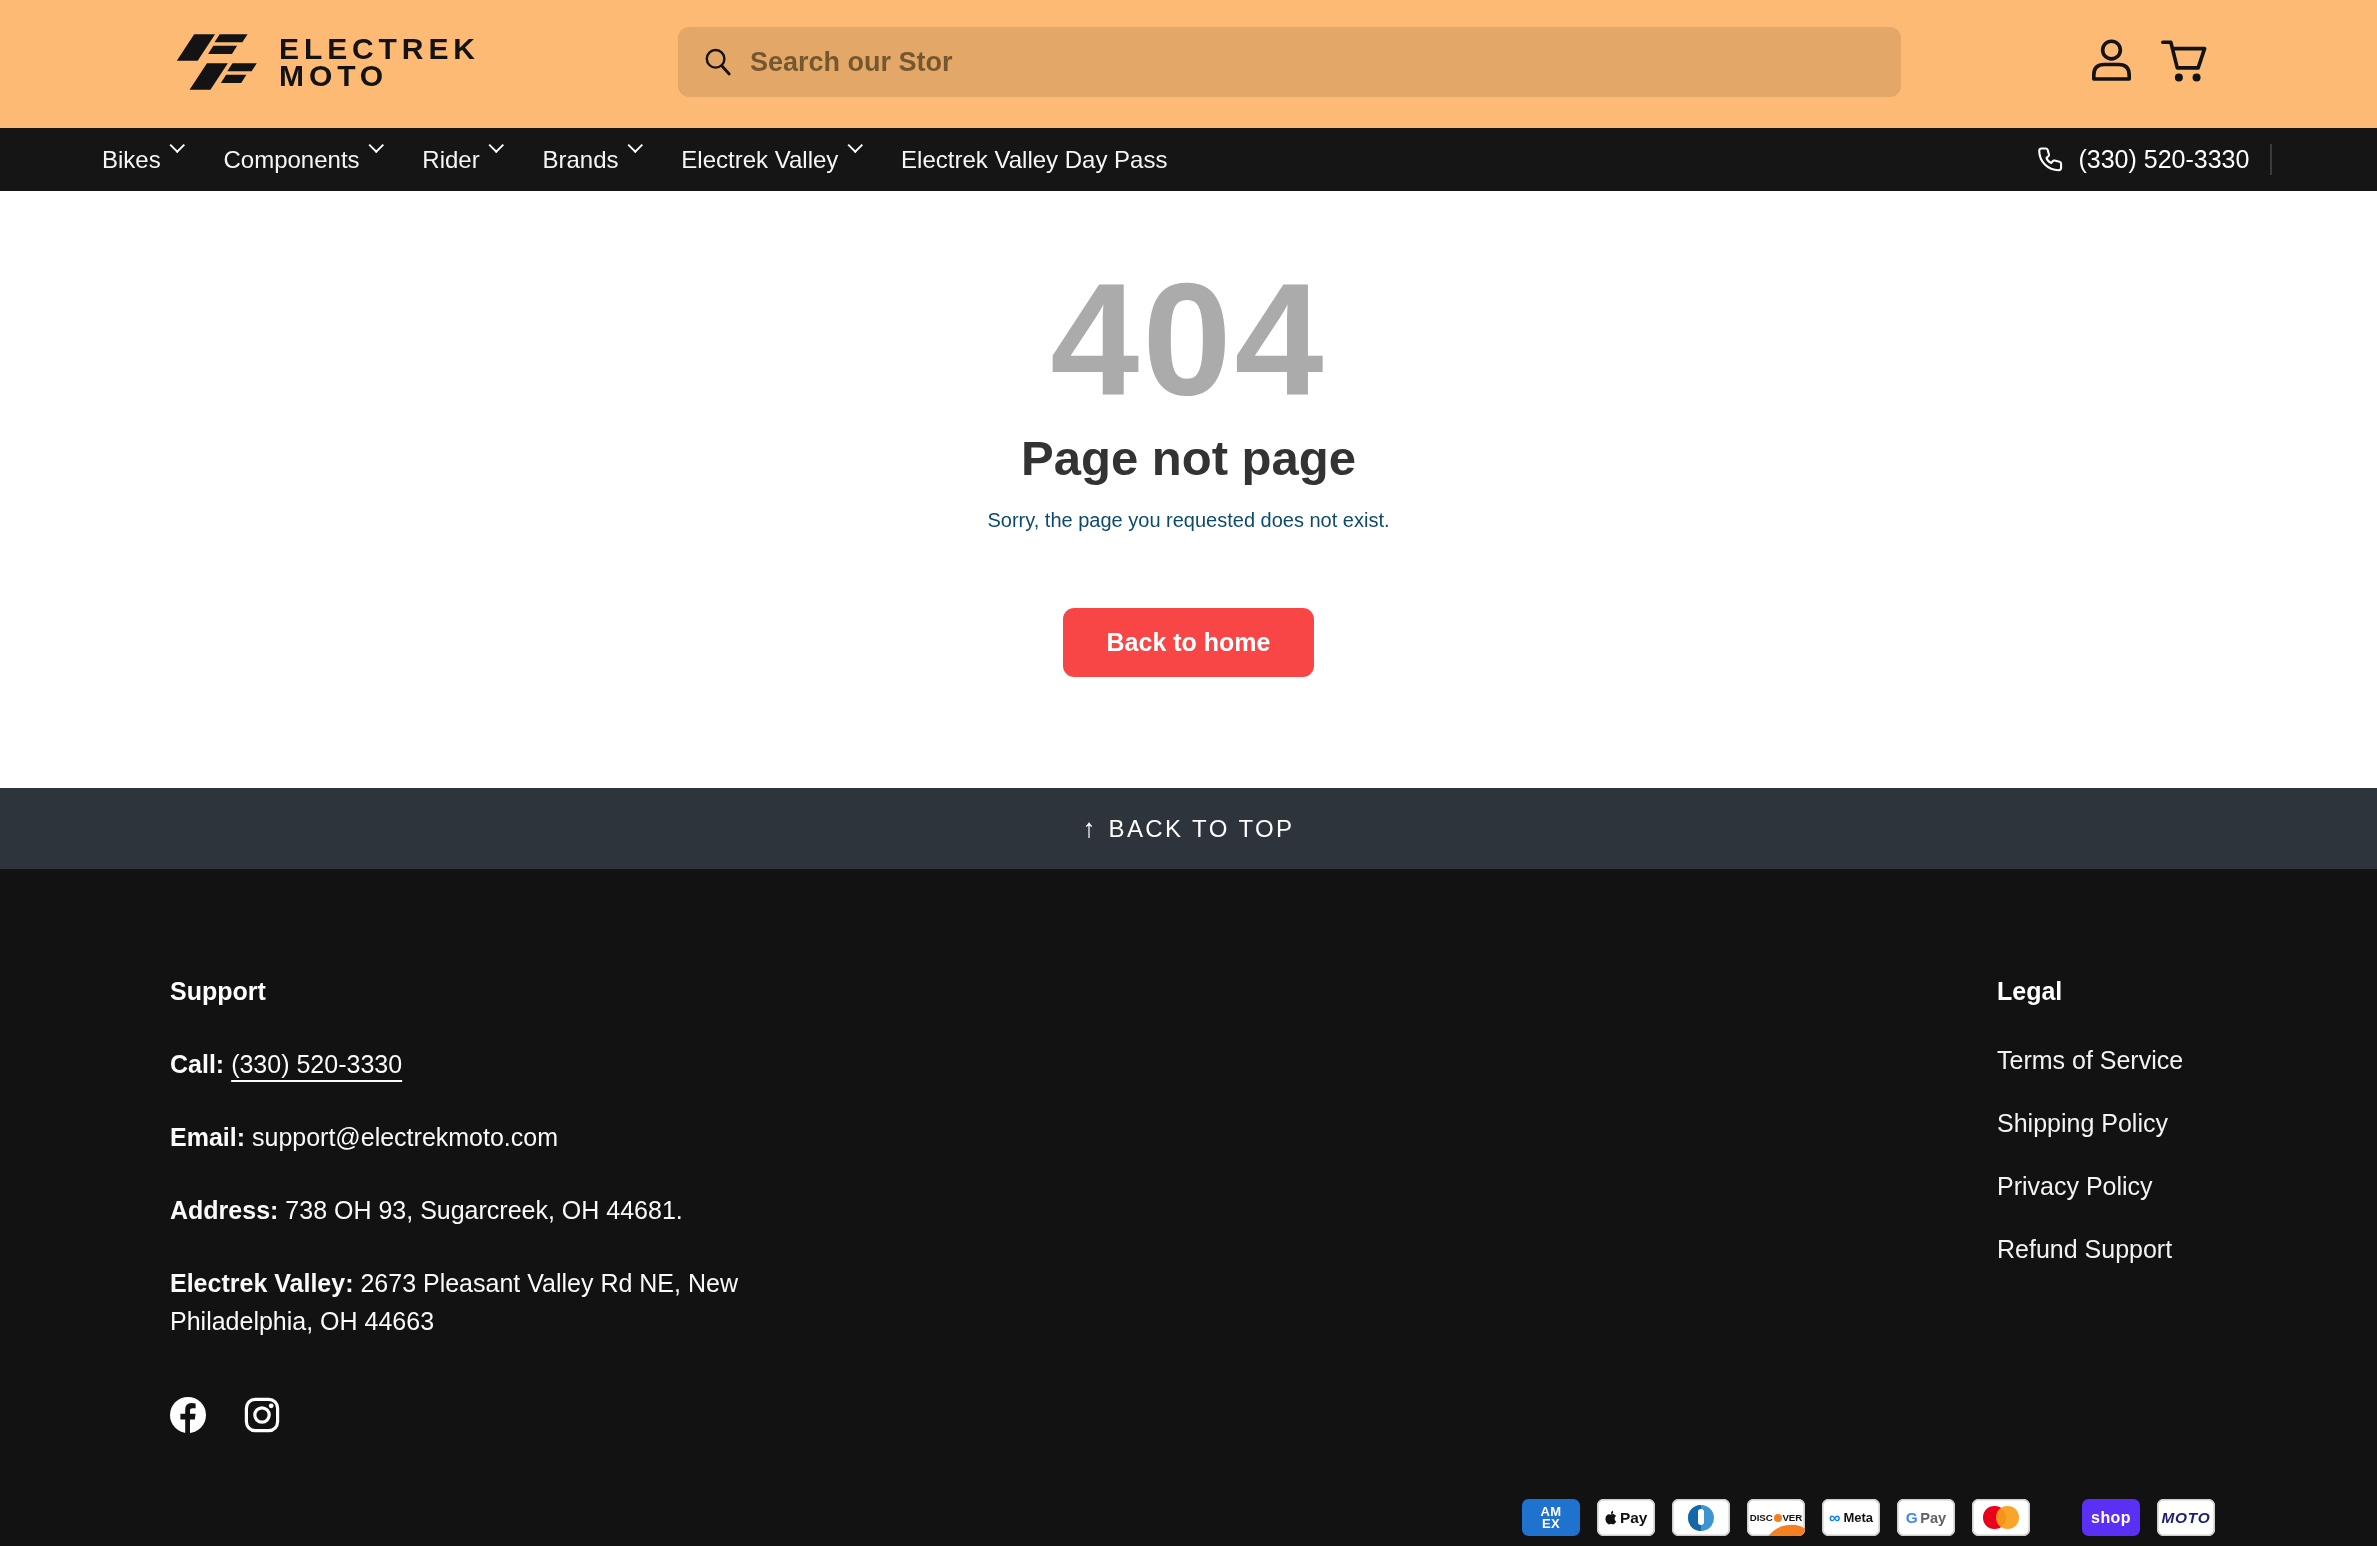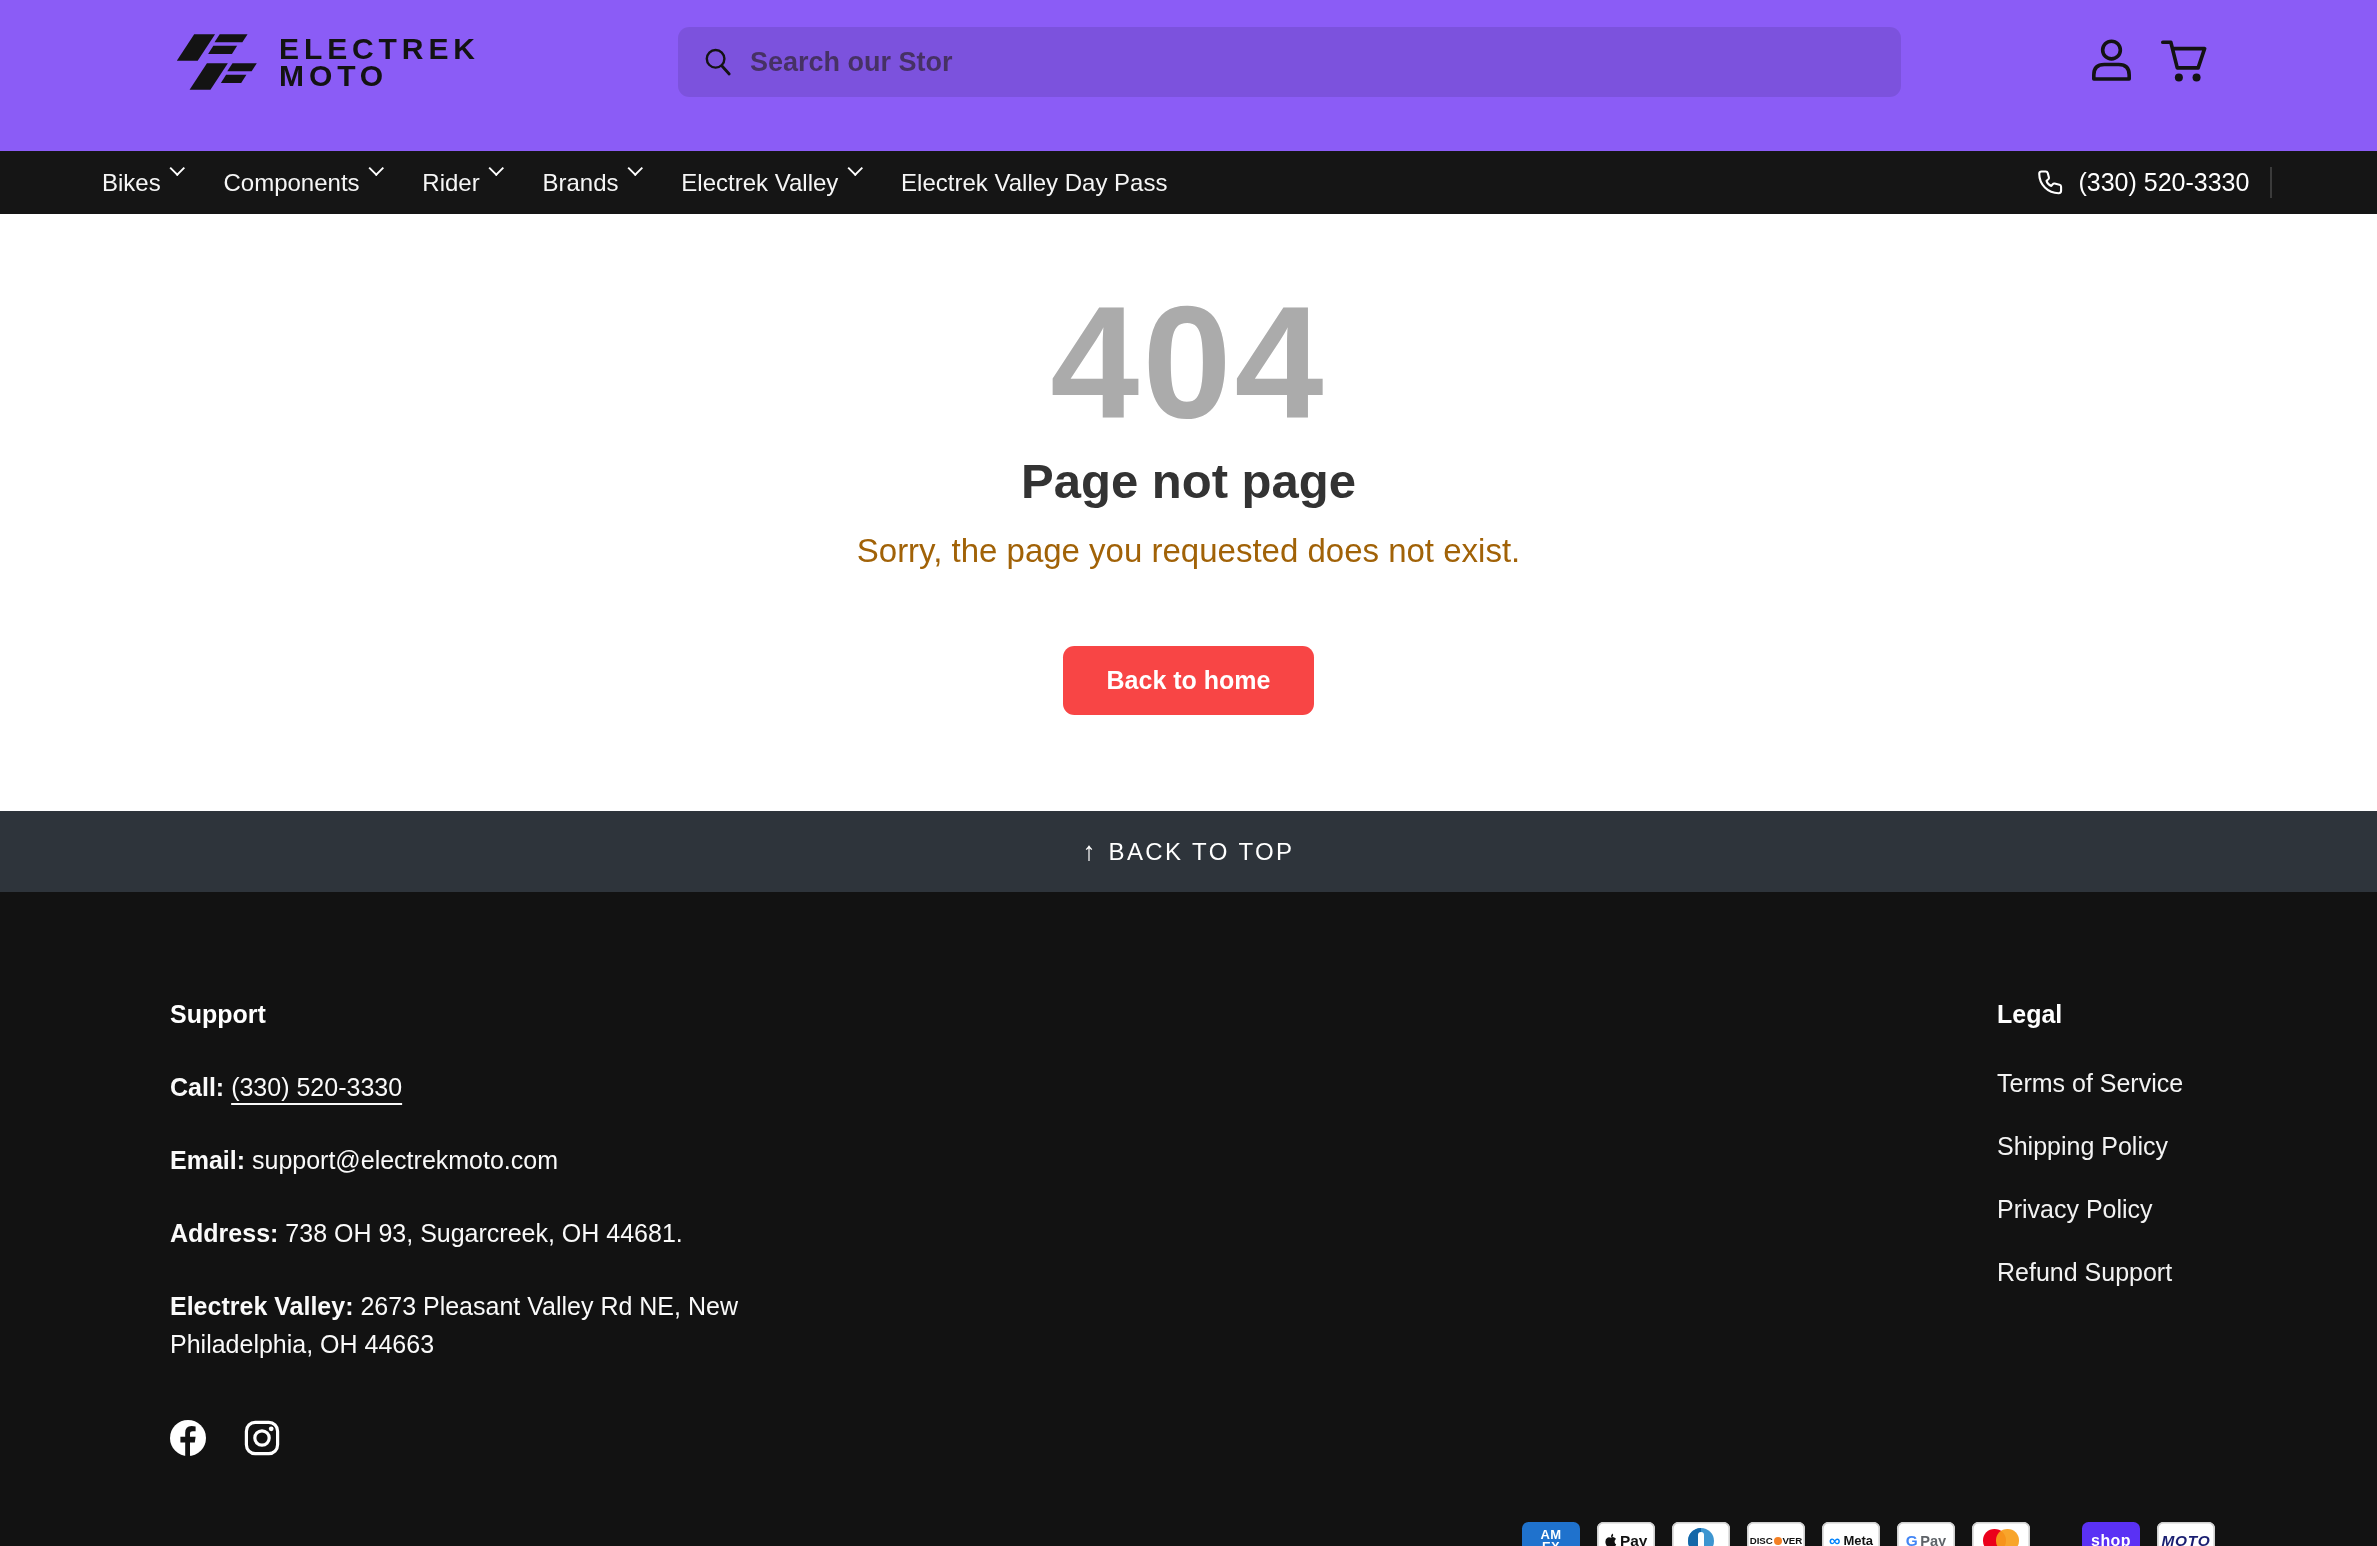--- a/index.html
+++ b/index.html
@@ -8,22 +8,22 @@
     font-family:"Liberation Sans", sans-serif;
     background:#ffffff;
     overflow:hidden;
     position:relative;
   }
   a { text-decoration:none; color:inherit; cursor:pointer; }
 
   
   .header {
     position:relative;
-    height:151px;
-    background:#8b5cf6;
+    height:128px;
+    background:#fdba74;
   }
   .logo {
     position:absolute; left:171px; top:32px;
     display:flex; align-items:center; gap:21px;
   }
   .logo-bolt { width:87px; height:60px; }
   .logo-text { display:flex; flex-direction:column; justify-content:center; }
   .logo-text span {
     font-size:30px; font-weight:900; letter-spacing:4.9px;
     color:#131313; line-height:27px; white-space:nowrap;
@@ -73,21 +73,21 @@
   .nav-divider { width:1.6px; height:31px; background:#3b3b3b; margin-left:21px; }
 
   
   .main { height:597px; text-align:center; background:#fff; }
   .error-code {
     padding-top:68px;
     font-size:160px; line-height:160px; font-weight:700;
     color:#ABABAB; letter-spacing:3.2px;
   }
   .error-title { margin-top:11.3px; font-size:49px; font-weight:700; color:#333333; }
-  .error-msg { margin-top:22.6px; font-size:33px; color:#a16207; }
+  .error-msg { margin-top:22.6px; font-size:20px; color:#0c4a6e; }
   .home-btn {
     display:inline-block; margin-top:76px;
     background:#F84545; color:#ffffff;
     font-size:25px; font-weight:600; line-height:25px;
     padding:22px 44px; border-radius:11.3px;
   }
 
   
   .back-to-top {
     height:81px; background:#2E343B;

